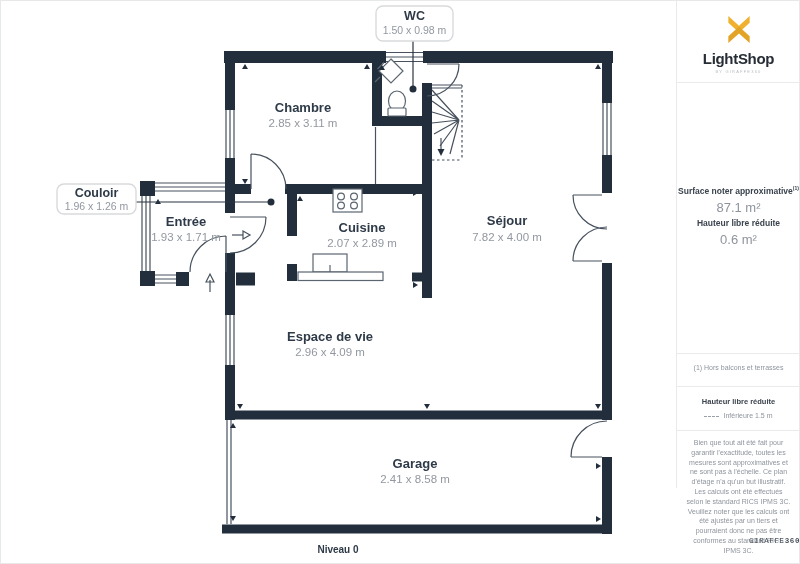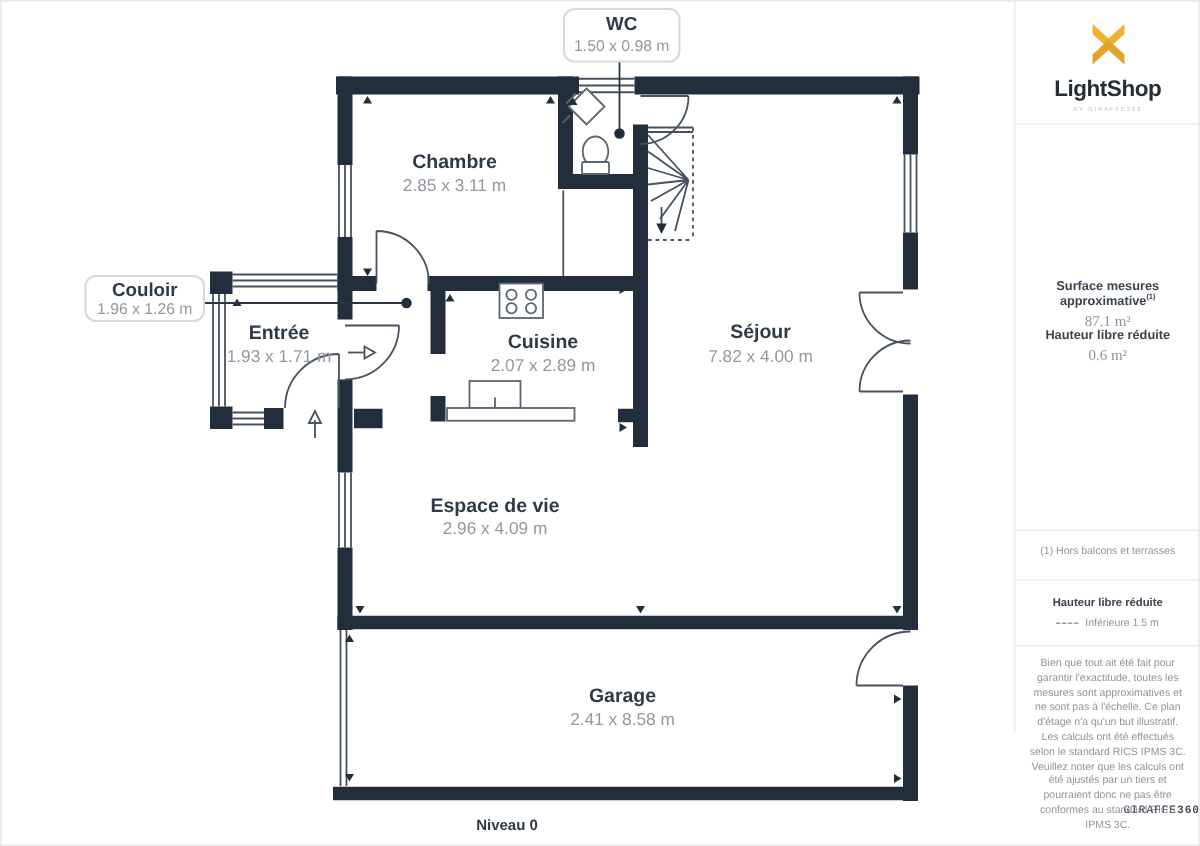--- a/index.html
+++ b/index.html
@@ -9,21 +9,21 @@
   .plan-wrap{position:absolute;left:0;top:0;width:676px;height:564px;}
   
   .sidebar{position:absolute;left:676px;top:0;width:124px;height:488px;background:#fff;border-left:1px solid #e9eaec;box-sizing:border-box;padding-left:24px;}
   .sb-div{position:absolute;left:0;right:0;height:1px;background:#e9eaec;}
   .brand{position:absolute;top:14px;left:0;right:0;text-align:center;}
   .brand-name{font-size:15px;font-weight:bold;letter-spacing:-0.3px;color:#272d35;margin-top:1px;}
   .brand-tag{font-size:4px;letter-spacing:1.2px;color:#b9bdc2;margin-top:2px;}
   .stat{position:absolute;left:0;right:0;text-align:center;}
   .stat .lab{font-size:8.5px;font-weight:bold;color:#3b434e;}
   .stat .lab sup{font-size:5px;}
-  .stat .val{font-size:10px;color:#8e949c;margin-top:4px;font-family:Liberation Serif, serif;}
+  .stat .val{font-size:13px;color:#8e949c;margin-top:4px;}
   .footnote{position:absolute;top:364px;left:0;right:0;text-align:center;font-size:7px;color:#8e949c;}
   .legend-title{position:absolute;top:397px;left:0;right:0;text-align:center;font-size:7.5px;font-weight:bold;color:#3b434e;}
   .legend-row{position:absolute;top:412px;left:0;right:0;text-align:center;font-size:7px;color:#8e949c;}
   .dash-swatch{display:inline-block;width:15px;border-top:1px dashed #9aa0a7;vertical-align:middle;margin-right:4px;}
   .para{position:absolute;left:0;right:0;padding:0 9px;text-align:center;font-size:7px;line-height:1.4;color:#8e949c;}
   .sb-footer{position:absolute;top:537px;left:17px;right:0;text-align:right;font-size:7.5px;letter-spacing:0.6px;color:#474f59;font-family:Liberation Mono, monospace;}
   .sb-footer .b{font-weight:bold;}
   
   text{font-family:"Liberation Sans",sans-serif;}
   .room-name{font-size:13px;font-weight:bold;fill:#2e3a48;text-anchor:middle;}
@@ -208,21 +208,21 @@
         <path d="M4,2 L15,12 L26,2 L26,9 L15,19 L4,9 Z" fill="#efb12f"></path>
         <path d="M4,30 L15,20 L26,30 L26,23 L15,13 L4,23 Z" fill="#e2a326"></path>
       </svg>
       <div class="brand-name">LightShop</div>
       <div class="brand-tag">BY GIRAFFE360</div>
     </div>
 
     <div class="sb-div" style="top:82px"></div>
 
     <div class="stat" style="top:185px">
-      <div class="lab"><span>Surface mesures approximative</span><sup>(1)</sup></div>
+      <div class="lab"><span>Surface noter approximative</span><sup>(1)</sup></div>
       <div class="val">87.1 m²</div>
     </div>
     <div class="stat" style="top:218px">
       <div class="lab">Hauteur libre réduite</div>
       <div class="val">0.6 m²</div>
     </div>
 
     <div class="sb-div" style="top:353px"></div>
     <div class="footnote">(1) Hors balcons et terrasses</div>
     <div class="sb-div" style="top:386px"></div>

